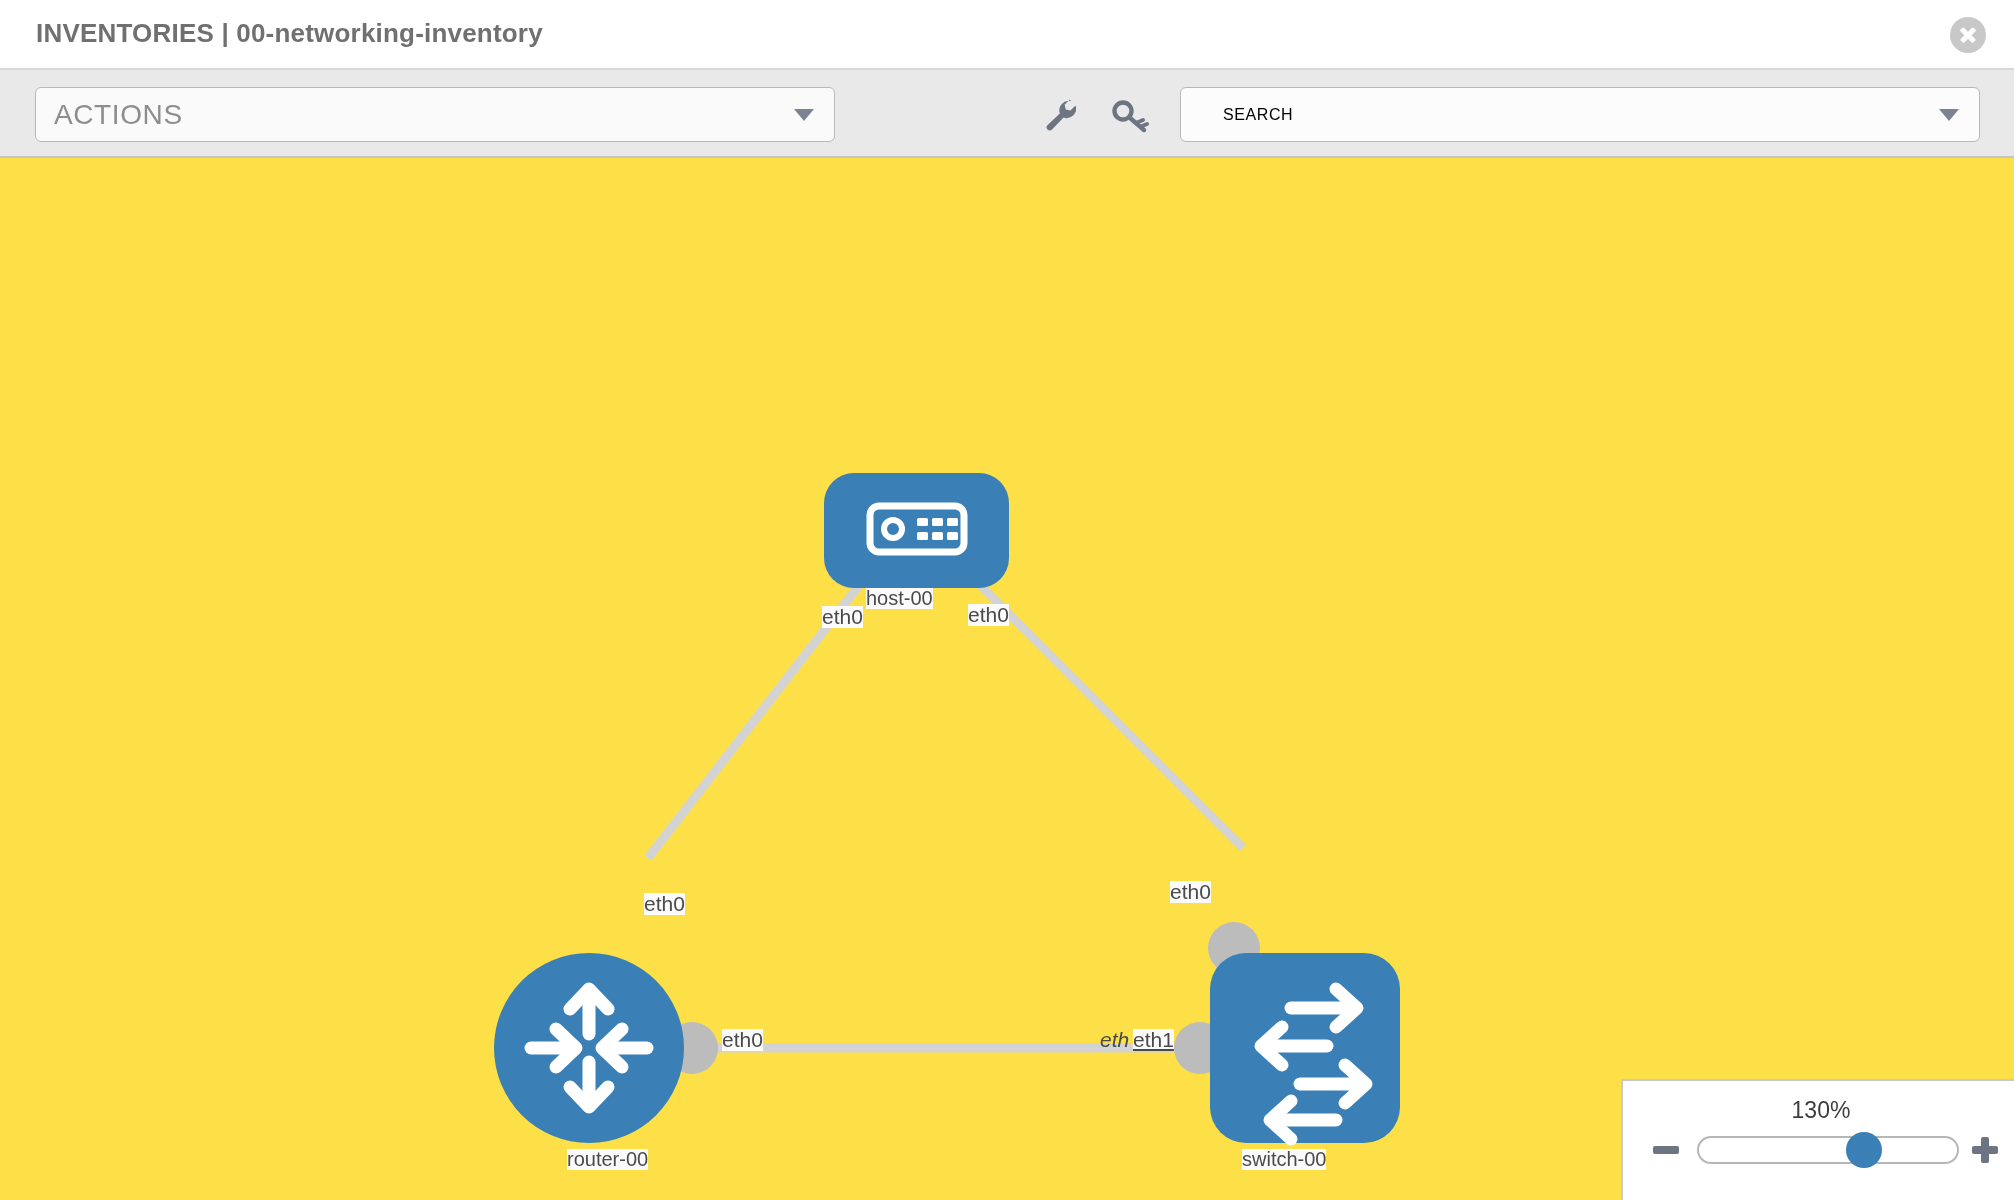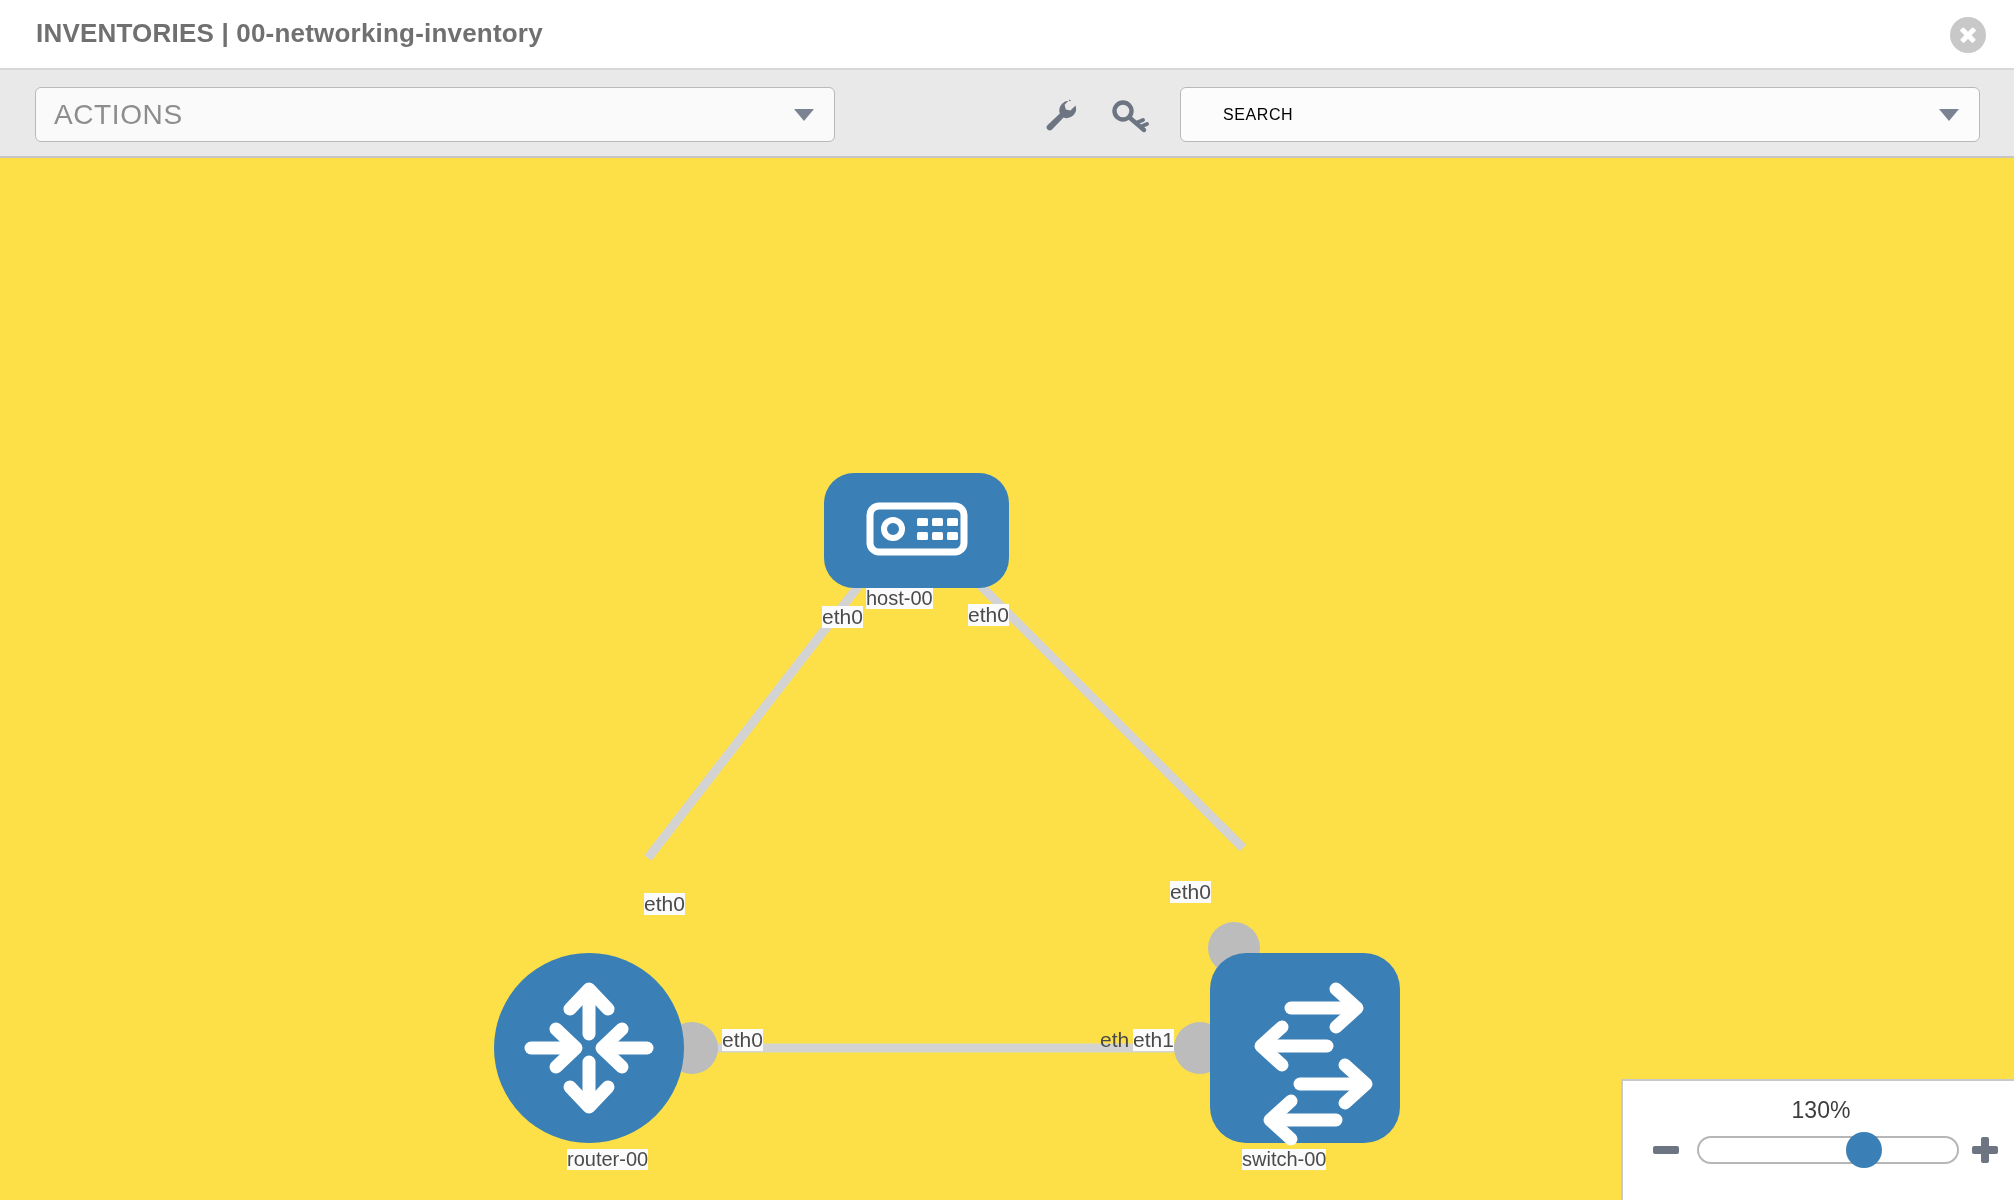--- a/index.html
+++ b/index.html
@@ -334,23 +334,23 @@
     <div class="nlabel node-name" style="left:866px; top:430px;">host-00</div>
 
     <div class="nlabel iface" style="left:968px; top:446px;">eth0</div>
 
     <div class="nlabel iface" style="left:644px; top:735px;">eth0</div>
 
     <div class="nlabel iface" style="left:1170px; top:723px;">eth0</div>
 
     <div class="nlabel iface" style="left:722px; top:871px;">eth0</div>
 
-    <div class="nlabel iface" style="left:1100px; top:871px; background:transparent;">eth</div>
-
-    <div class="nlabel iface" style="left:1133px; top:871px;">eth1</div>
+    <div class="nlabel iface" style="left:1100px; top:871px; background:transparent;font-style:italic;">eth</div>
+
+    <div class="nlabel iface" style="left:1133px; top:871px;text-decoration:underline;">eth1</div>
 
     <div class="nlabel node-name" style="left:528px; top:991px;margin-left:39px;">router-00</div>
 
     <div class="nlabel node-name" style="left:1242px; top:991px;">switch-00</div>
 
     <div class="zoom-panel" style="left:1621px; top:921px;">
       <div class="zoom-value">130%</div>
       <div class="zoom-minus"></div>
       <div class="zoom-track">
         <div class="zoom-thumb" style="left:64%;"></div>

